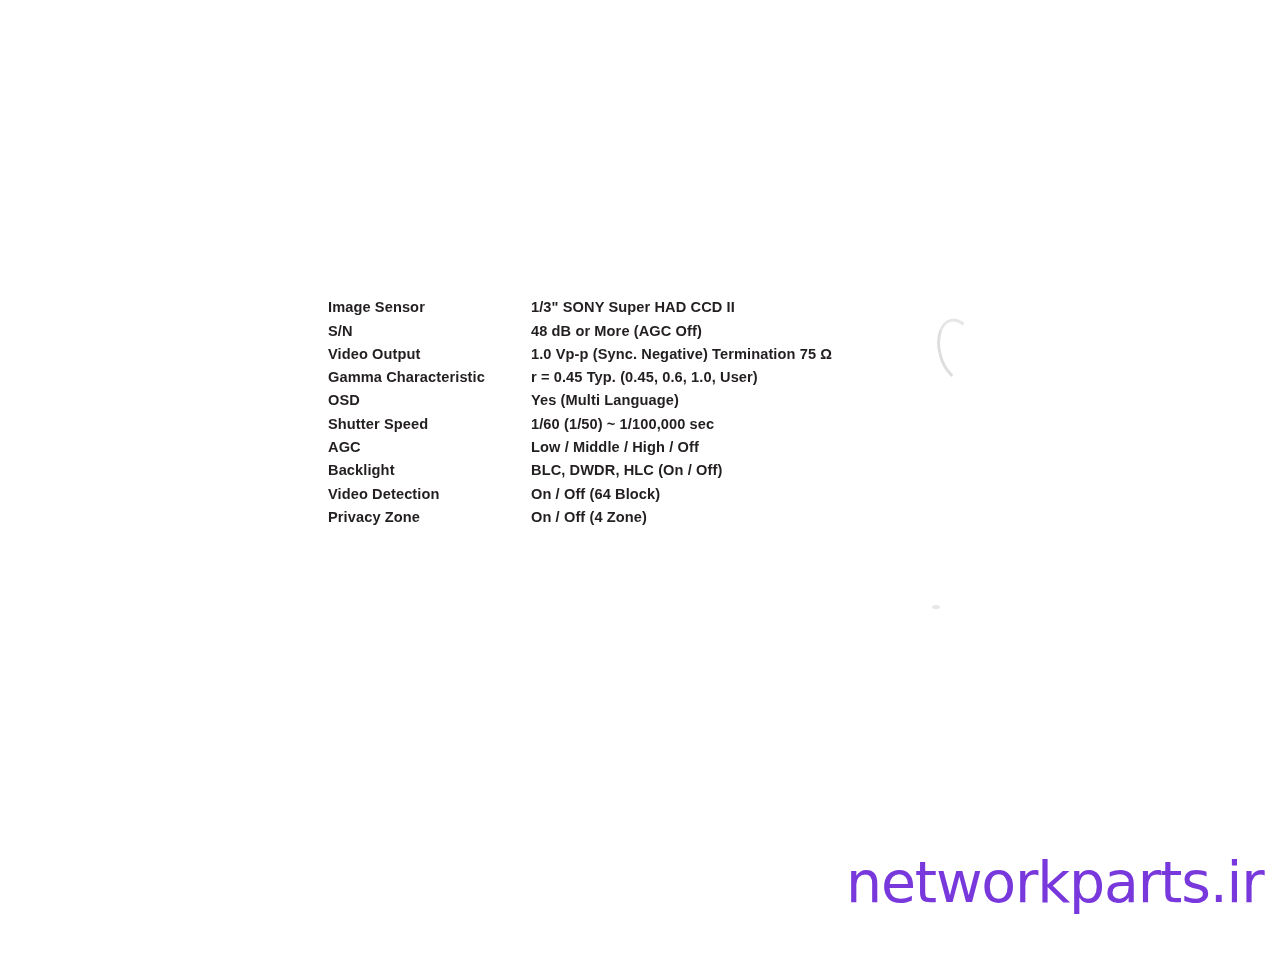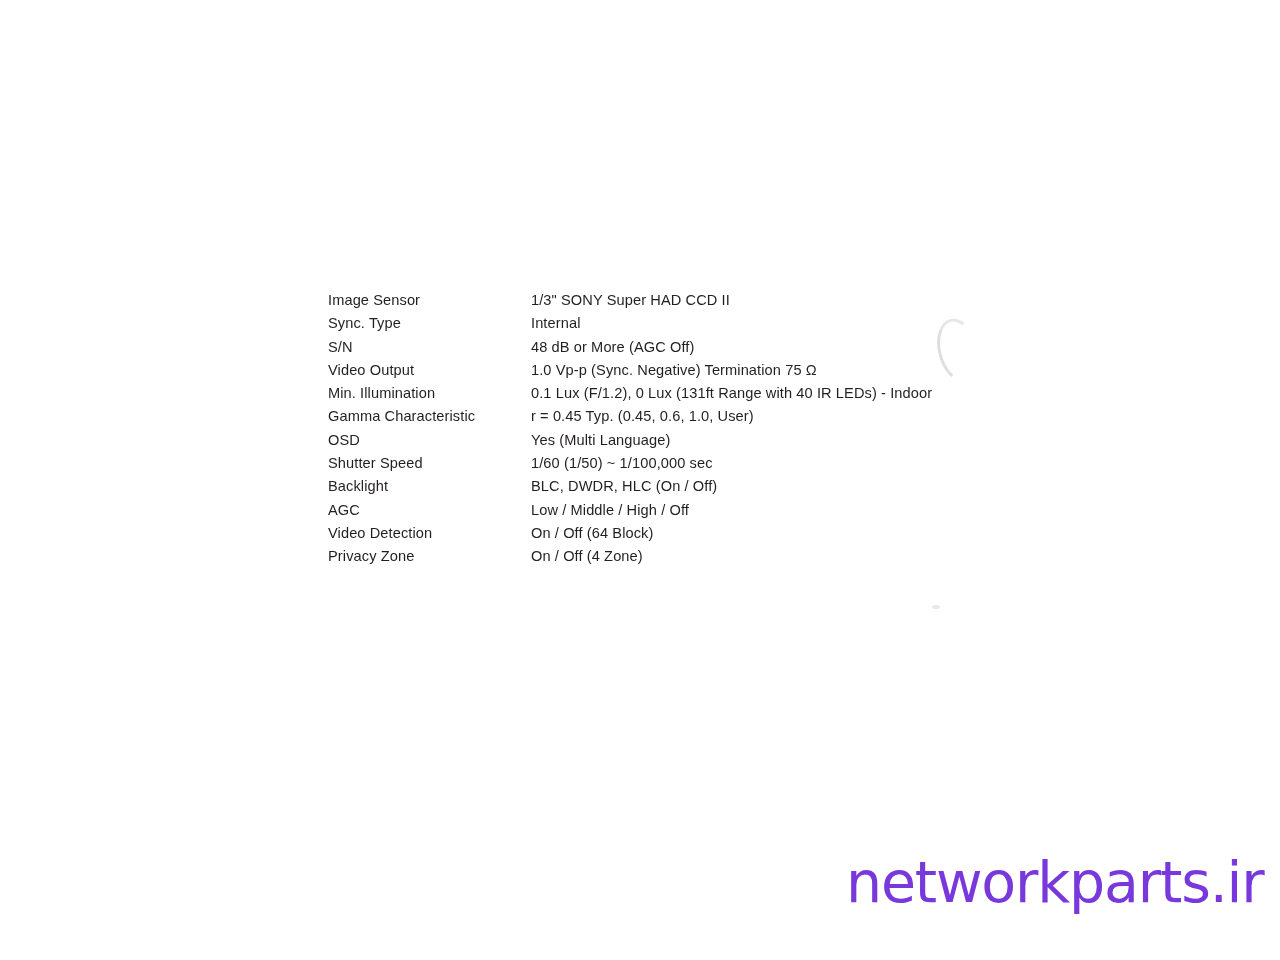--- a/index.html
+++ b/index.html
@@ -17,22 +17,23 @@
 
   #spec-sheet {
     position: absolute;
     left: 328px;
     top: 292px;
     width: 700px;
   }
 
   .spec-row {
     display: flex;
-    align-items: flex-start;
+    align-items: flex-end;
     height: 23.3px;
+    font-weight: bold;
   }
 
   .spec-label {
     width: 203px;
     flex: 0 0 203px;
     font-size: 14.6px;
     color: #231f20;
     letter-spacing: 0.1px;
     white-space: nowrap;
   }
@@ -89,54 +90,46 @@
 </style>
 </head>
 <body>
 
 <div id="spec-sheet">
     <div class="spec-row">
       <div class="spec-label">Image Sensor</div>
       <div class="spec-value">1/3" SONY Super HAD CCD II</div>
     </div>
     <div class="spec-row">
-      <div class="spec-label">Sync. Type</div>
-      <div class="spec-value">Internal</div>
-    </div>
-    <div class="spec-row">
       <div class="spec-label">S/N</div>
       <div class="spec-value">48 dB or More (AGC Off)</div>
     </div>
     <div class="spec-row">
       <div class="spec-label">Video Output</div>
       <div class="spec-value">1.0 Vp-p (Sync. Negative) Termination 75 Ω</div>
-    </div>
-    <div class="spec-row">
-      <div class="spec-label">Min. Illumination</div>
-      <div class="spec-value">0.1 Lux (F/1.2), 0 Lux (131ft Range with 40 IR LEDs) - Indoor</div>
     </div>
     <div class="spec-row">
       <div class="spec-label">Gamma Characteristic</div>
       <div class="spec-value">r = 0.45 Typ. (0.45, 0.6, 1.0, User)</div>
     </div>
     <div class="spec-row">
       <div class="spec-label">OSD</div>
       <div class="spec-value">Yes (Multi Language)</div>
     </div>
     <div class="spec-row">
       <div class="spec-label">Shutter Speed</div>
       <div class="spec-value">1/60 (1/50) ~ 1/100,000 sec</div>
     </div>
     <div class="spec-row">
+      <div class="spec-label">AGC</div>
+      <div class="spec-value">Low / Middle / High / Off</div>
+    </div>
+    <div class="spec-row">
       <div class="spec-label">Backlight</div>
       <div class="spec-value">BLC, DWDR, HLC (On / Off)</div>
-    </div>
-    <div class="spec-row">
-      <div class="spec-label">AGC</div>
-      <div class="spec-value">Low / Middle / High / Off</div>
     </div>
     <div class="spec-row">
       <div class="spec-label">Video Detection</div>
       <div class="spec-value">On / Off (64 Block)</div>
     </div>
     <div class="spec-row">
       <div class="spec-label">Privacy Zone</div>
       <div class="spec-value">On / Off (4 Zone)</div>
     </div>
   </div>

